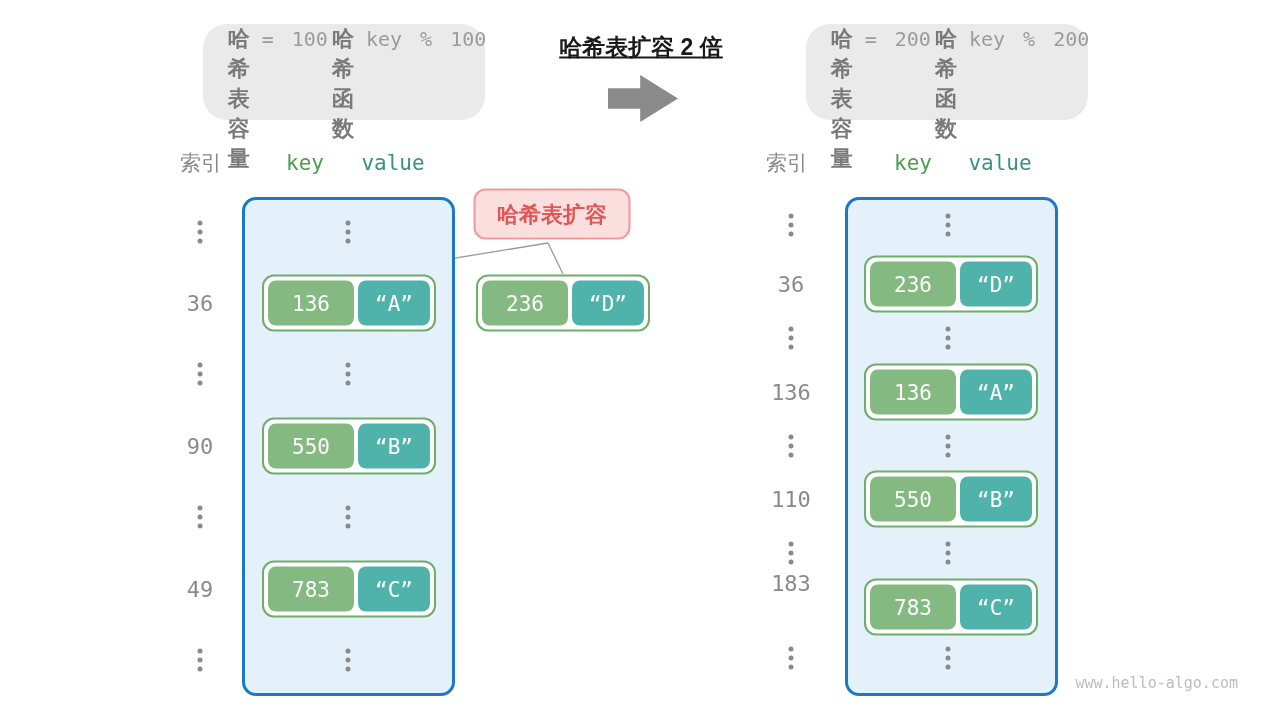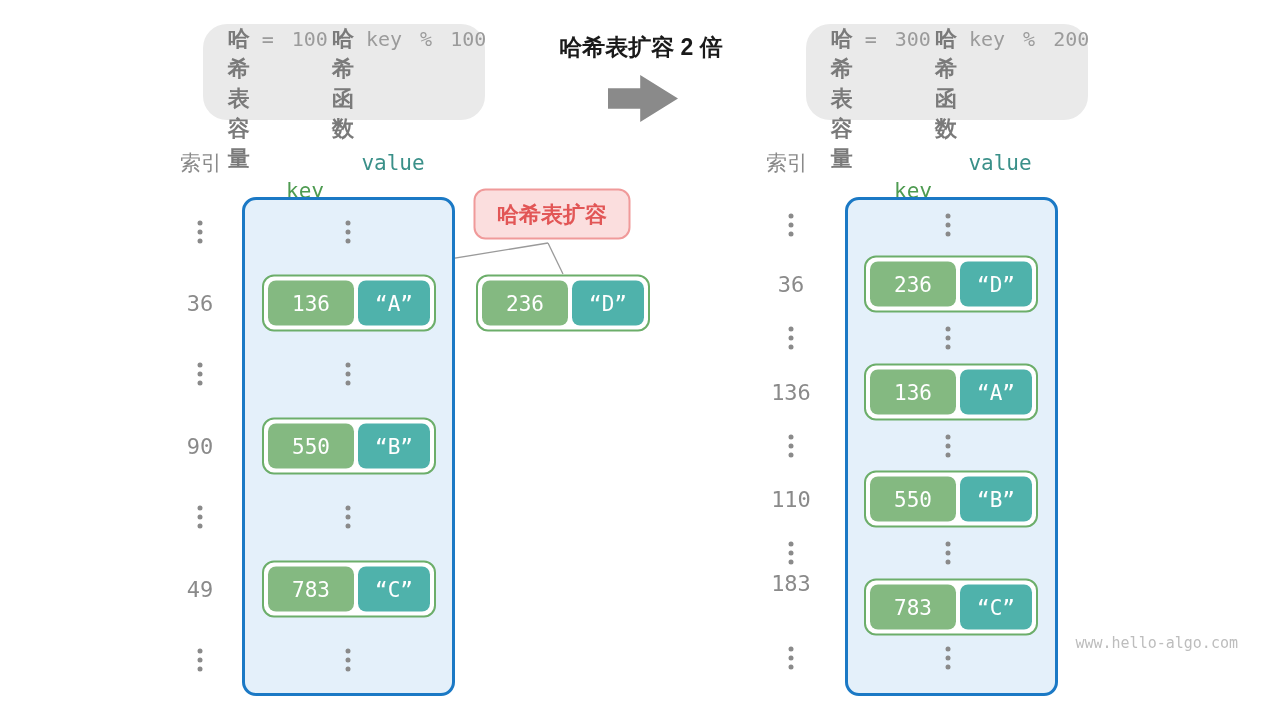--- a/index.html
+++ b/index.html
@@ -12,28 +12,28 @@
   .info-box{
     position:absolute;background:#EAEAEA;border-radius:24px;
     display:flex;justify-content:center;gap:4px;
     padding-left:26px;box-sizing:border-box;
   }
   .info-row{display:flex;align-items:baseline;gap:12px;}
   .info-label{font-weight:bold;font-size:22px;color:#7A7A7A;}
   .info-value{font-family:"DejaVu Sans Mono",monospace;font-size:20px;color:#9B9B9B;word-spacing:6px;white-space:pre;}
 
   
-  .title{position:absolute;transform:translate(-50%,-50%);font-size:23px;font-weight:bold;color:#1A1A1A;white-space:nowrap;}
+  .title{position:absolute;transform:translate(-50%,-50%);font-size:23px;font-weight:bold;color:#1A1A1A;white-space:nowrap;text-decoration:underline;}
   .arrow{position:absolute;background:#8A8A8A;
          clip-path:polygon(0 28%,46% 28%,46% 0,100% 50%,46% 100%,46% 72%,0 72%);}
 
   
   .hdr{position:absolute;transform:translate(-50%,-50%);font-size:21px;white-space:nowrap;}
   .hdr-index{color:#8A8A8A;}
-  .hdr-key{font-family:"DejaVu Sans Mono",monospace;color:#4E9B51;margin-top:28px;}
+  .hdr-key{font-family:"DejaVu Sans Mono",monospace;color:#4E9B51;}
   .hdr-value{font-family:"DejaVu Sans Mono",monospace;color:#3A9089;text-align:right;}
 
   
   .table-box{position:absolute;background:#E4F0FA;border:3px solid #1B79C5;border-radius:14px;box-sizing:border-box;}
 
   
   .pair{
     position:absolute;transform:translate(-50%,-50%);
     display:flex;gap:4px;background:#ffffff;border:2px solid #6CAE6A;border-radius:12px;
     padding:4px;box-sizing:border-box;width:174px;height:57px;
@@ -80,21 +80,21 @@
     <span class="info-value">key % 100</span>
   </div>
 </div>
 
 <div class="title" style="left:641px;top:47px">哈希表扩容 2 倍</div>
 <div class="arrow" style="left:608px;top:75px;width:70px;height:47px"></div>
 
 <div class="info-box" style="left:806px;top:24px;width:282px;height:96px">
   <div class="info-row">
     <span class="info-label">哈希表容量</span>
-    <span class="info-value">= 300</span>
+    <span class="info-value">= 200</span>
   </div>
   <div class="info-row">
     <span class="info-label">哈希函数</span>
     <span class="info-value">key % 200</span>
   </div>
 </div>
 
 <div class="hdr hdr-index" style="left:201px;top:163px">索引</div>
 <div class="hdr hdr-key" style="left:305px;top:163px">key</div>
 <div class="hdr hdr-value" style="left:393px;top:163px">value</div>
@@ -243,13 +243,13 @@
   <div class="pill pill-key">550</div>
   <div class="pill pill-val">“B”</div>
 </div>
 
 <div class="idx" style="left:791px;top:583px">183</div>
 <div class="pair" style="left:951px;top:607px">
   <div class="pill pill-key">783</div>
   <div class="pill pill-val">“C”</div>
 </div>
 
-<div class="watermark" style="right:42px;top:634px">www.hello-algo.com</div>
+<div class="watermark" style="right:42px;top:674px">www.hello-algo.com</div>
 
 </body></html>

